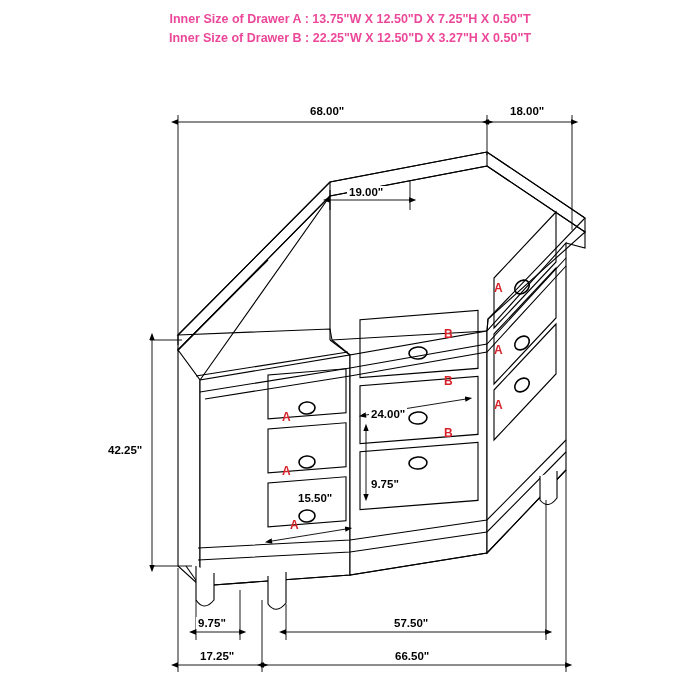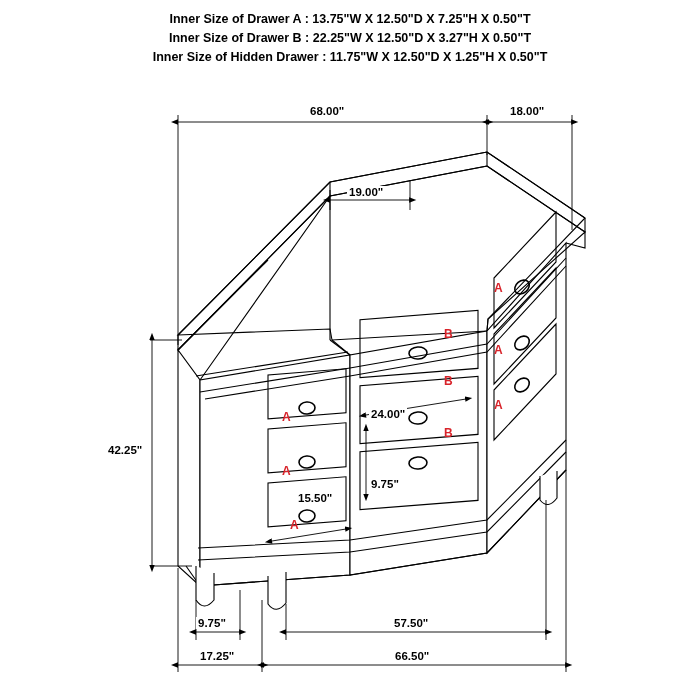--- a/index.html
+++ b/index.html
@@ -18,21 +18,21 @@
   .spec-block {
     position: absolute;
     left: 0;
     top: 10px;
     width: 700px;
     text-align: center;
   }
   .spec-line {
     font-size: 12.5px;
     font-weight: bold;
-    color: #000000;
+    color: #ec4899;
     line-height: 19px;
     letter-spacing: 0px;
   }
   svg.diagram {
     position: absolute;
     left: 0;
     top: 0;
     width: 700px;
     height: 700px;
   }
@@ -54,21 +54,20 @@
   }
 </style>
 </head>
 <body>
 
 <div id="page">
 
   <div class="spec-block">
     <div class="spec-line">Inner Size of Drawer A : 13.75"W X 12.50"D X 7.25"H X 0.50"T</div>
     <div class="spec-line">Inner Size of Drawer B : 22.25"W X 12.50"D X 3.27"H X 0.50"T</div>
-    <div class="spec-line">Inner Size of Hidden Drawer : 11.75"W X 12.50"D X 1.25"H X 0.50"T</div>
   </div>
 
   <svg class="diagram" viewBox="0 0 700 700">
     <defs>
       <marker id="arrowStart" markerWidth="9" markerHeight="9" refX="8" refY="3" orient="auto">
         <path d="M8,0 L0,3 L8,6 z" fill="#000"></path>
       </marker>
       <marker id="arrowEnd" markerWidth="9" markerHeight="9" refX="1" refY="3" orient="auto">
         <path d="M0,0 L8,3 L0,6 z" fill="#000"></path>
       </marker>

